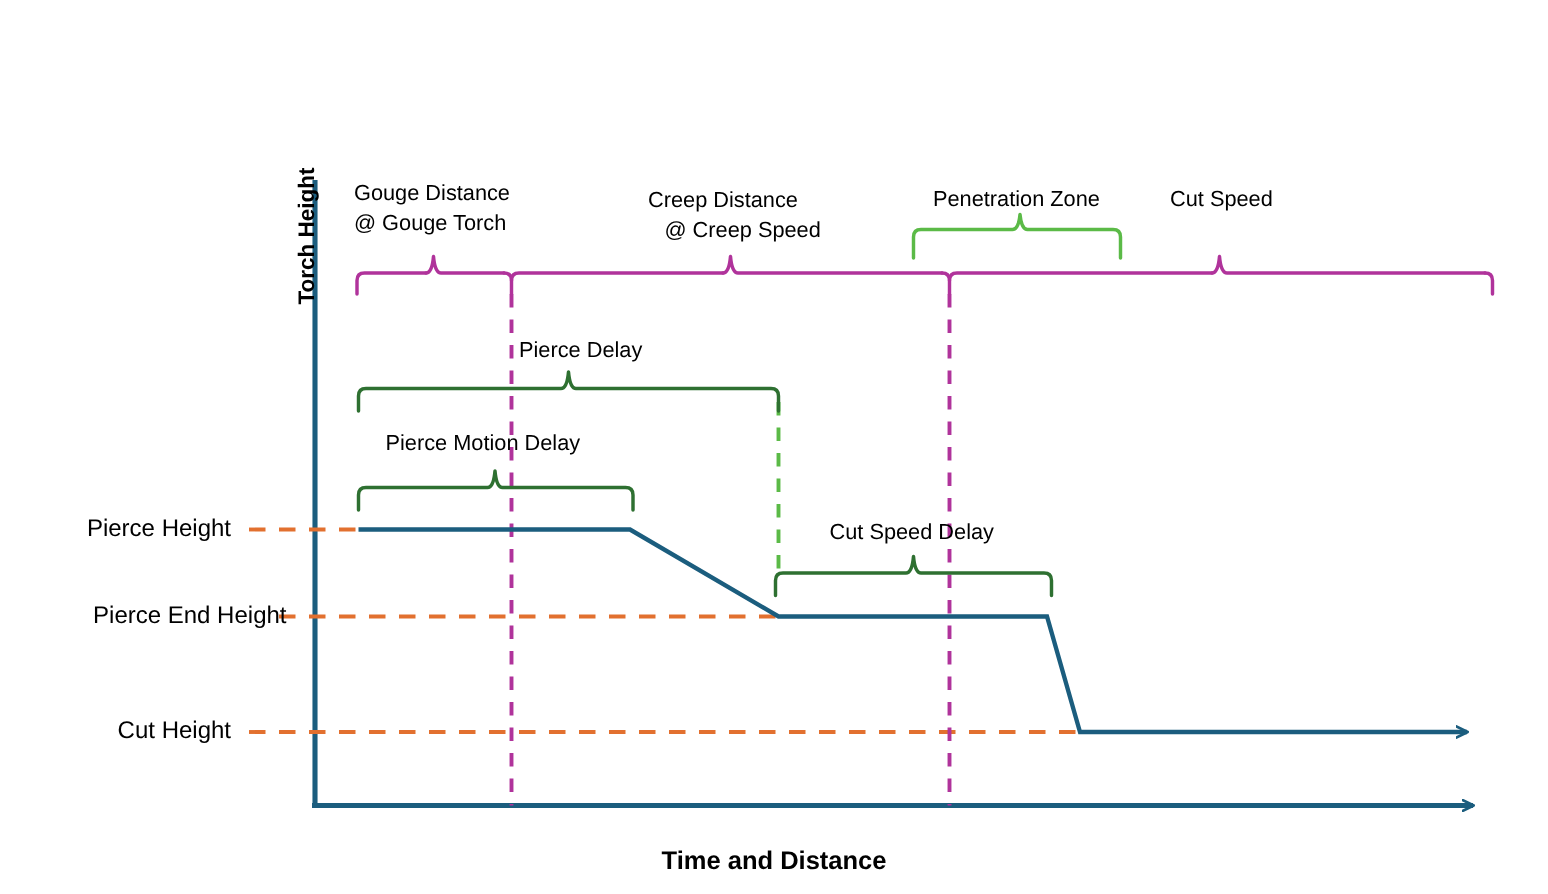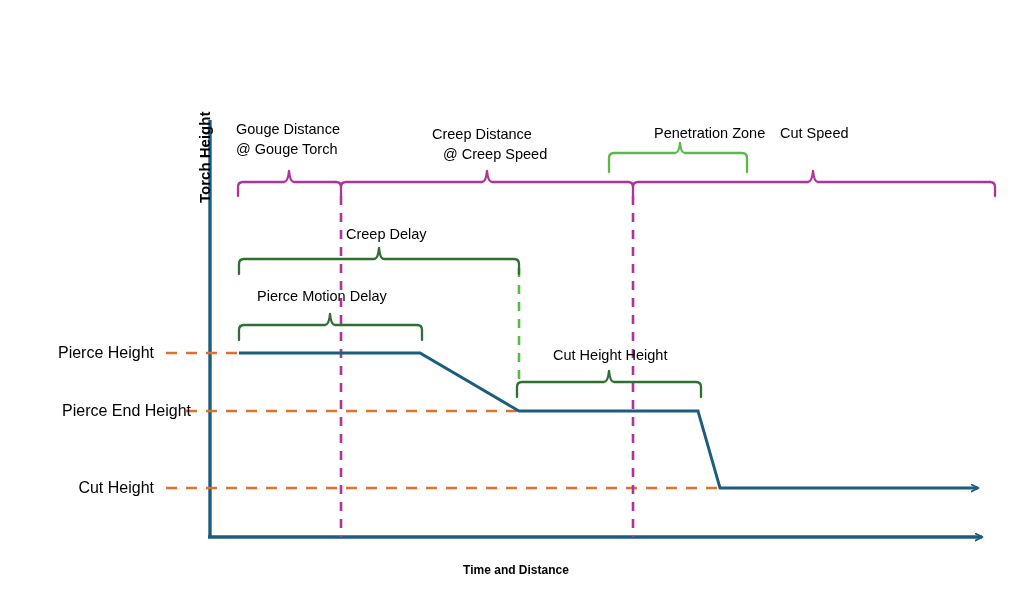--- a/index.html
+++ b/index.html
@@ -37,21 +37,21 @@
   .chart-title {
     font-size: 28px;
     font-weight: bold;
     letter-spacing: -0.2px;
     text-align: center;
     width: 1032px;
     left: 0;
     top: 27px;
   }
   .axis-title-x {
-    font-size: 12px;
+    font-size: 17px;
     font-weight: bold;
     text-align: center;
     width: 1032px;
     left: 0;
     top: 563px;
   }
   .axis-title-y {
     font-size: 15px;
     font-weight: bold;
     left: 0px;
@@ -142,24 +142,24 @@
 
   <div class="lbl axis-title-y">Torch Height</div>
   <div class="lbl axis-title-x">Time and Distance</div>
 
   <div class="lbl seg-label" style="left:236px; top:120px;">Gouge Distance</div>
   <div class="lbl seg-label" style="left:236px; top:140px;">@ Gouge Torch</div>
 
   <div class="lbl seg-label" style="left:432px; top:125px;">Creep Distance</div>
   <div class="lbl seg-label" style="left:432px; top:145px;margin-left:11px;">@ Creep Speed</div>
 
-  <div class="lbl brace-label" style="left:622px; top:124px;margin-left:32px;">Penetration Zone</div>
+  <div class="lbl brace-label" style="left:622px; top:124px;">Penetration Zone</div>
   <div class="lbl seg-label" style="left:780px; top:124px;">Cut Speed</div>
 
-  <div class="lbl brace-label" style="left:346px; top:225px;">Creep Delay</div>
+  <div class="lbl brace-label" style="left:346px; top:225px;">Pierce Delay</div>
   <div class="lbl brace-label" style="left:257px; top:287px;">Pierce Motion Delay</div>
-  <div class="lbl brace-label" style="left:553px; top:346px;">Cut Height Height</div>
+  <div class="lbl brace-label" style="left:553px; top:346px;">Cut Speed Delay</div>
 
   <div class="lbl level-label" style="left:0px; width:154px; top:343px;">Pierce Height</div>
   <div class="lbl level-label" style="left:16px; width:175px; top:401px;">Pierce End Height</div>
   <div class="lbl level-label" style="left:0px; width:154px; top:478px;">Cut Height</div>
 
 </div>
 
 </body></html>

